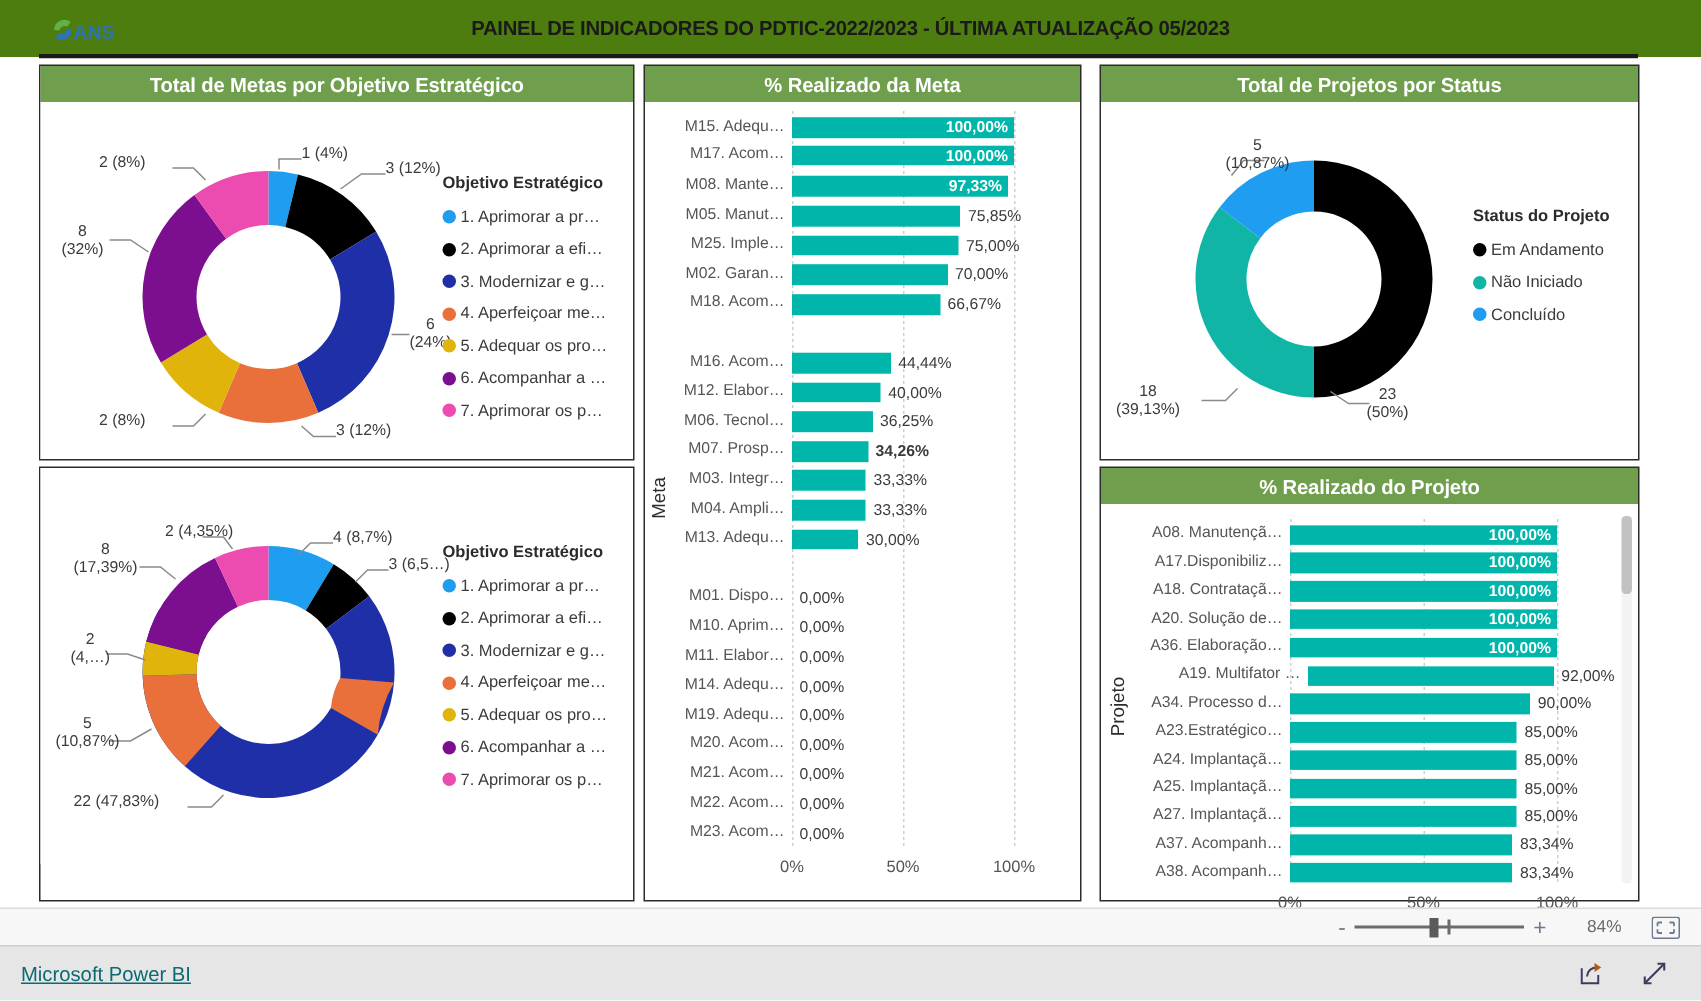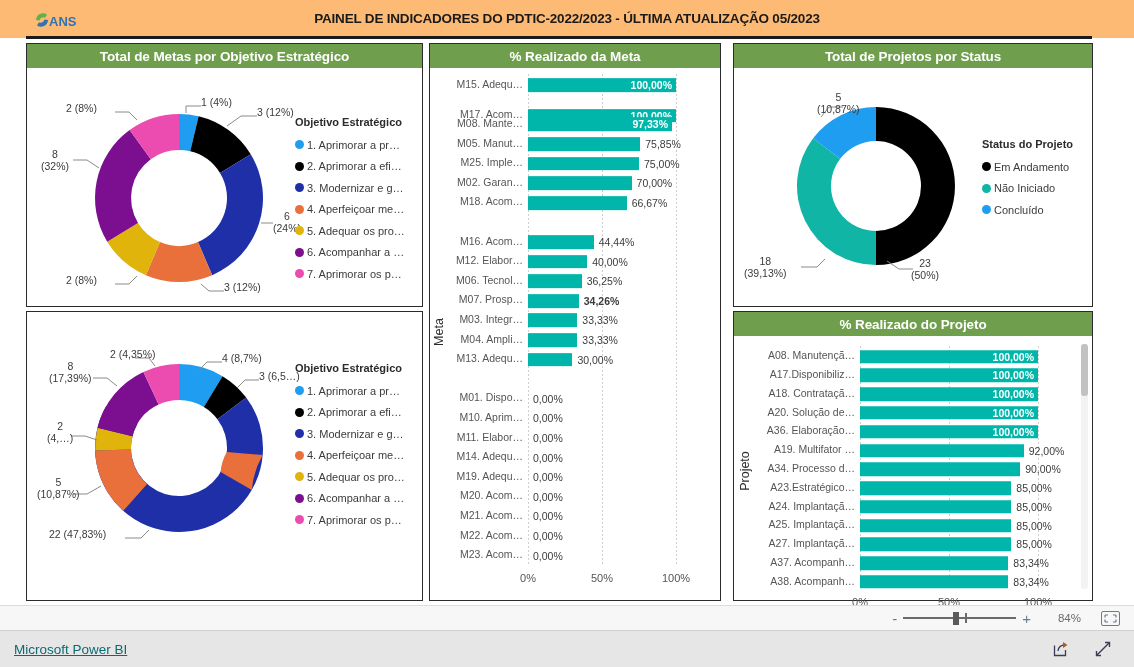--- a/index.html
+++ b/index.html
@@ -4,21 +4,21 @@
 <style>
   * { box-sizing: border-box; margin: 0; padding: 0; }
   html, body {
     width: 1134px; height: 667px;
     font-family: "Liberation Sans", sans-serif;
     background: #ffffff; overflow: hidden;
   }
   #app { position: relative; width: 1134px; height: 667px; background:#fff; }
 
   
-  .topbar { position:absolute; left:0; top:0; width:1134px; height:38px; background:#fdba74; }
+  .topbar { position:absolute; left:0; top:0; width:1134px; height:38px; background:#4d7c0f; }
   .logo { position:absolute; left:32px; top:10px; width:58px; height:20px; }
   .logo svg { display:block; }
   .page-title {
     position:absolute; left:0; top:11px; width:1134px; text-align:center;
     font-size:13.5px; font-weight:700; color:#1a1a1a; letter-spacing:-0.2px;
     font-family:"Liberation Sans", sans-serif;
   }
   .title-rule { position:absolute; left:26px; top:36px; width:1066px; height:3px; background:#1a1a1a; }
 
   
@@ -290,21 +290,21 @@
             <div class="gridline" style="left: 88px; top: 0px; height: 490px;"></div>
             <div class="gridline" style="left: 162px; top: 0px; height: 490px;"></div>
             <div class="gridline" style="left: 236px; top: 0px; height: 490px;"></div>
             <div class="bar-row" style="position: absolute; left: 0px; top: 0px; width: 272px; height: 19.6px;">
               <div class="cat-label" style="width: 88px;">M15. Adequ…</div>
               <div class="bar-track" style="height: 13.72px; margin-top: 2.94px;">
                 <div class="bar-fill" style="width: 148px; background: rgb(0, 182, 170);"></div>
                 <div class="bar-val inside" style="left: 144px; transform: translate(-100%, -50%);">100,00%</div>
               </div>
             </div>
-            <div class="bar-row" style="position: absolute; left: 0px; top: 19.6px; width: 272px; height: 17px; margin-top: 12px;">
+            <div class="bar-row" style="position: absolute; left: 0px; top: 19.6px; width: 272px; height: 17px;">
               <div class="cat-label" style="width: 88px;">M17. Acom…</div>
               <div class="bar-track" style="height: 13.72px; margin-top: 2.94px;">
                 <div class="bar-fill" style="width: 148px; background: rgb(0, 182, 170);"></div>
                 <div class="bar-val inside" style="left: 144px; transform: translate(-100%, -50%);">100,00%</div>
               </div>
             </div>
             <div class="bar-row" style="position: absolute; left: 0px; top: 39.2px; width: 272px; height: 19.6px;">
               <div class="cat-label" style="width: 88px;">M08. Mante…</div>
               <div class="bar-track" style="height: 13.72px; margin-top: 2.94px;">
                 <div class="bar-fill" style="width: 144.048px; background: rgb(0, 182, 170);"></div>
@@ -530,21 +530,21 @@
                 <div class="bar-val inside" style="left: 174px; transform: translate(-100%, -50%);">100,00%</div>
               </div>
             </div>
             <div class="bar-row" style="position: absolute; left: 0px; top: 75.0769px; width: 320px; height: 18.7692px;">
               <div class="cat-label" style="width: 112px;">A36. Elaboração…</div>
               <div class="bar-track" style="height: 13.5138px; margin-top: 2.62769px;">
                 <div class="bar-fill" style="width: 178px; background: rgb(0, 182, 170);"></div>
                 <div class="bar-val inside" style="left: 174px; transform: translate(-100%, -50%);">100,00%</div>
               </div>
             </div>
-            <div class="bar-row" style="position: absolute; left: 0px; top: 93.8462px; width: 320px; height: 18.7692px;">
+            <div class="bar-row" style="position: absolute; left: 12px; top: 93.8462px; width: 320px; height: 18.7692px;">
               <div class="cat-label" style="width: 112px;">A19. Multifator …</div>
               <div class="bar-track" style="height: 13.5138px; margin-top: 2.62769px;">
                 <div class="bar-fill" style="width: 163.76px; background: rgb(0, 182, 170);"></div>
                 <div class="bar-val outside" style="left: 168.76px;">92,00%</div>
               </div>
             </div>
             <div class="bar-row" style="position: absolute; left: 0px; top: 112.615px; width: 320px; height: 18.7692px;">
               <div class="cat-label" style="width: 112px;">A34. Processo d…</div>
               <div class="bar-track" style="height: 13.5138px; margin-top: 2.62769px;">
                 <div class="bar-fill" style="width: 160.2px; background: rgb(0, 182, 170);"></div>

